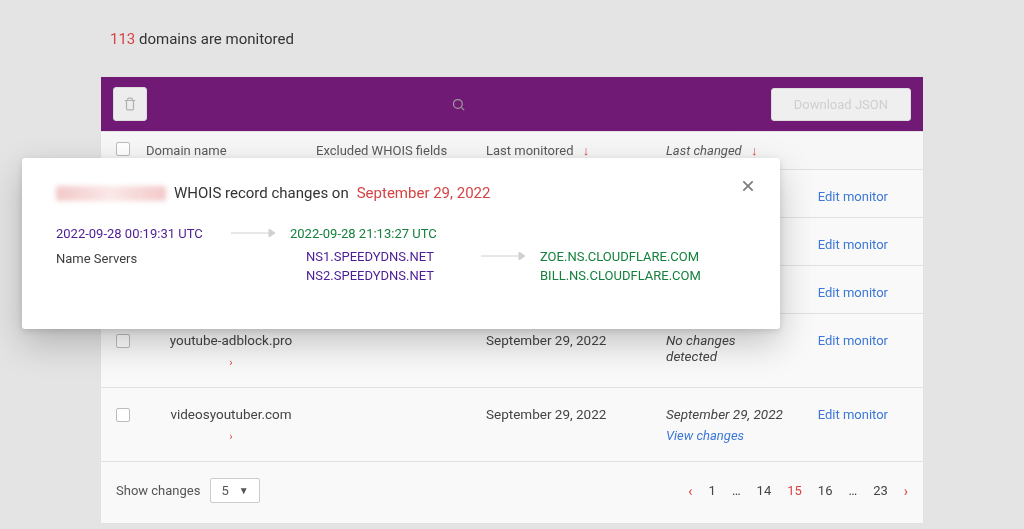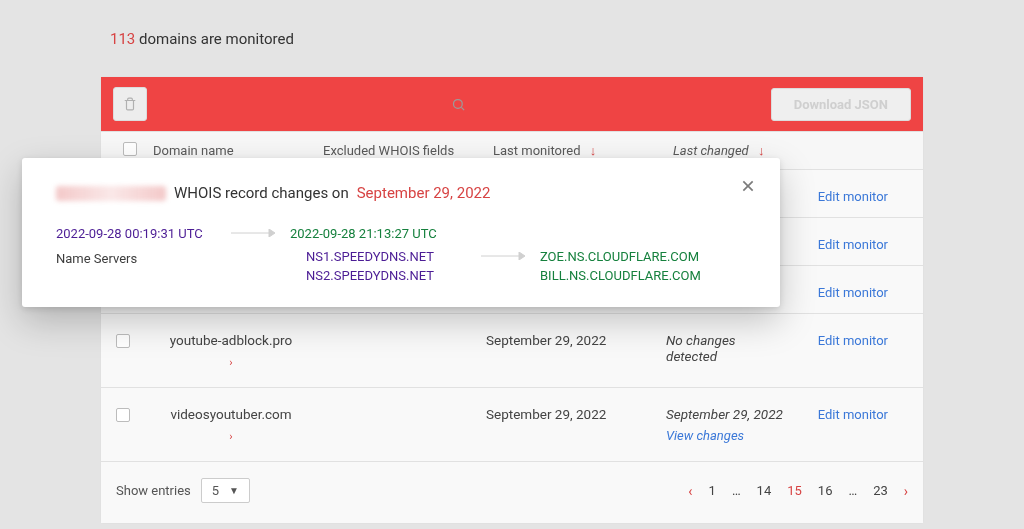--- a/index.html
+++ b/index.html
@@ -27,22 +27,21 @@
       background: #f5f5f5;
       margin: 0 100px 0 100px;
       border: 1px solid #e1e1e1;
       border-radius: 3px;
     }
     .panel-toolbar {
       display: flex;
       align-items: center;
       padding: 10px 12px;
       border-bottom: 1px solid #e1e1e1;
-      background: #ef4444;
-      font-weight: bold;
+      background: #701a75;
     }
     .trash-btn {
       width: 34px;
       height: 34px;
       background: #ededed;
       border: 1px solid #dcdcdc;
       display: flex;
       align-items: center;
       justify-content: center;
       border-radius: 3px;
@@ -58,21 +57,21 @@
       padding: 8px 22px;
       background: #efefef;
       border: 1px solid #dcdcdc;
       border-radius: 3px;
       font-size: 13px;
       color: #cfcfcf;
     }
     .table-header {
       display: flex;
       align-items: center;
-      padding: 10px 22px;
+      padding: 10px 15px;
       font-size: 13px;
       color: #5a5a5a;
       border-bottom: 1px solid #e1e1e1;
       background: #f7f7f7;
     }
     .col-chk { width: 30px; }
     .col-domain { width: 170px; }
     .col-excluded { width: 170px; }
     .col-lastmon { width: 180px; }
     .col-lastchg { flex: 1; font-style: italic; }
@@ -132,21 +131,21 @@
 
     
     .modal {
       position: absolute;
       left: 22px;
       top: 158px;
       width: 758px;
       background: #fff;
       border-radius: 3px;
       box-shadow: 0 14px 36px rgba(0,0,0,0.22), 0 2px 6px rgba(0,0,0,0.12);
-      padding: 26px 34px 16px 34px;
+      padding: 26px 34px 38px 34px;
     }
     .modal-close {
       position: absolute;
       top: 20px;
       right: 24px;
       font-size: 20px;
       color: #7b7b7b;
       cursor: pointer;
       line-height: 1;
     }
@@ -280,21 +279,21 @@
             <span>September 29, 2022</span>
             <span class="view-changes">View changes</span>
           </div>
         </div>
         <div class="col-edit"><span class="edit-link">Edit monitor</span></div>
       </div>
     </div>
 
     <div class="pagination-row">
       <div class="show-entries">
-        <span>Show entries</span>
+        <span>Show changes</span>
         <span class="select">
           <span>5</span>
           <span class="caret">▼</span>
         </span>
       </div>
       <div class="pagination">
         <span class="arrow">‹</span>
         <span class="pg">1</span>
         <span class="pg">…</span>
         <span class="pg">14</span>

